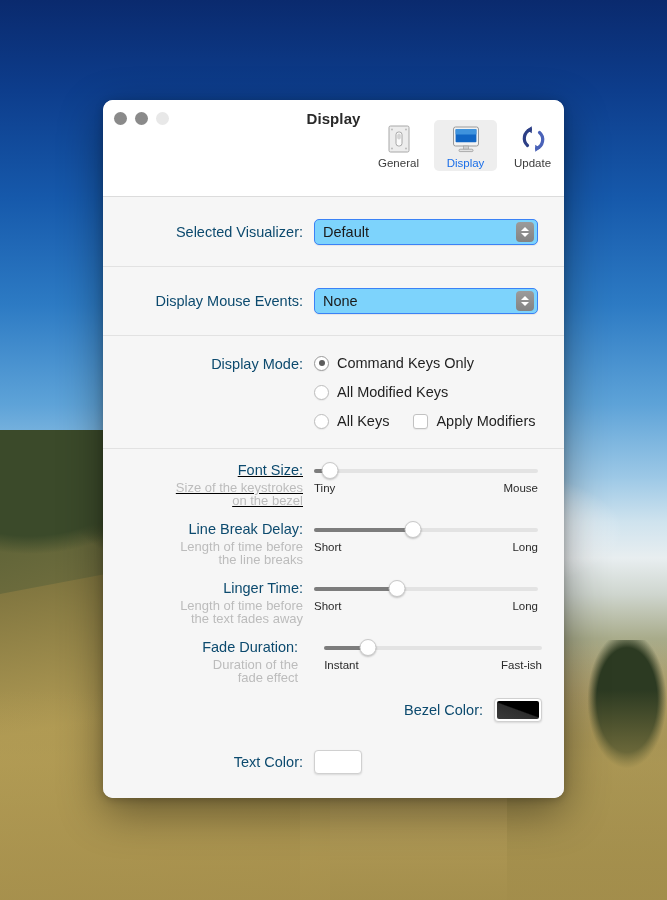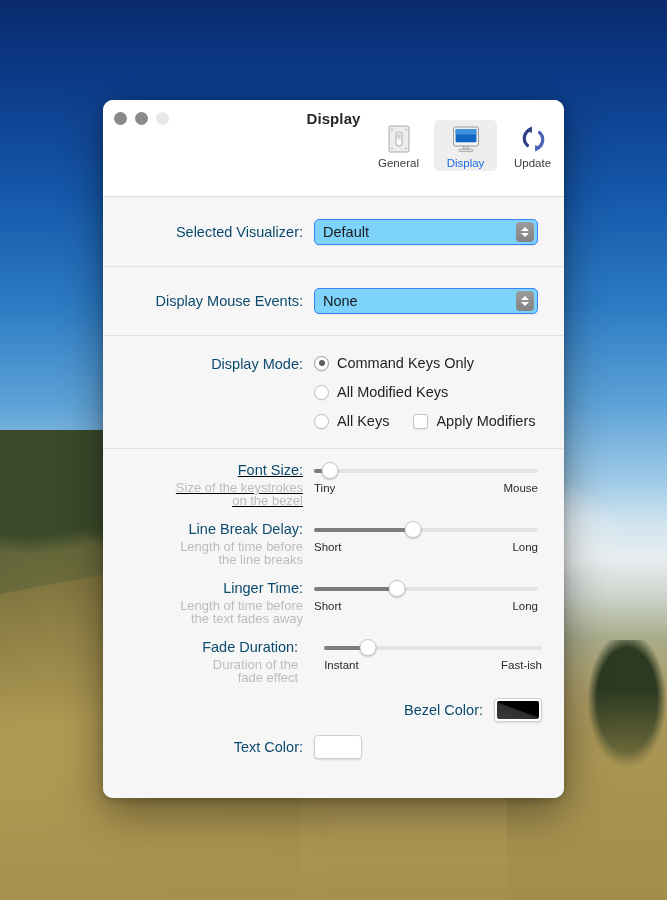--- a/index.html
+++ b/index.html
@@ -494,21 +494,21 @@
         </div>
       </div>
 
       <div class="row" style="margin-top:14px;justify-content:flex-end;">
         <div class="lbl" style="width:178px;">Bezel Color:</div>
         <div class="well" style="margin-left:11px;">
           <div class="well-inner" id="well0" style="background: linear-gradient(200deg, rgb(0, 0, 0) 0%, rgb(0, 0, 0) 48%, rgb(46, 46, 46) 52%, rgb(58, 58, 58) 100%);"></div>
         </div>
       </div>
 
-      <div class="row" style="margin-top:13px;">
+      <div class="row" style="margin-top:28px;">
         <div class="lbl" style="width:178px;">Text Color:</div>
         <div class="well" style="margin-left:11px;">
           <div class="well-inner" id="well1" style="background: rgb(255, 255, 255);"></div>
         </div>
       </div>
 
     </div>
   </div>
 </div>
 

